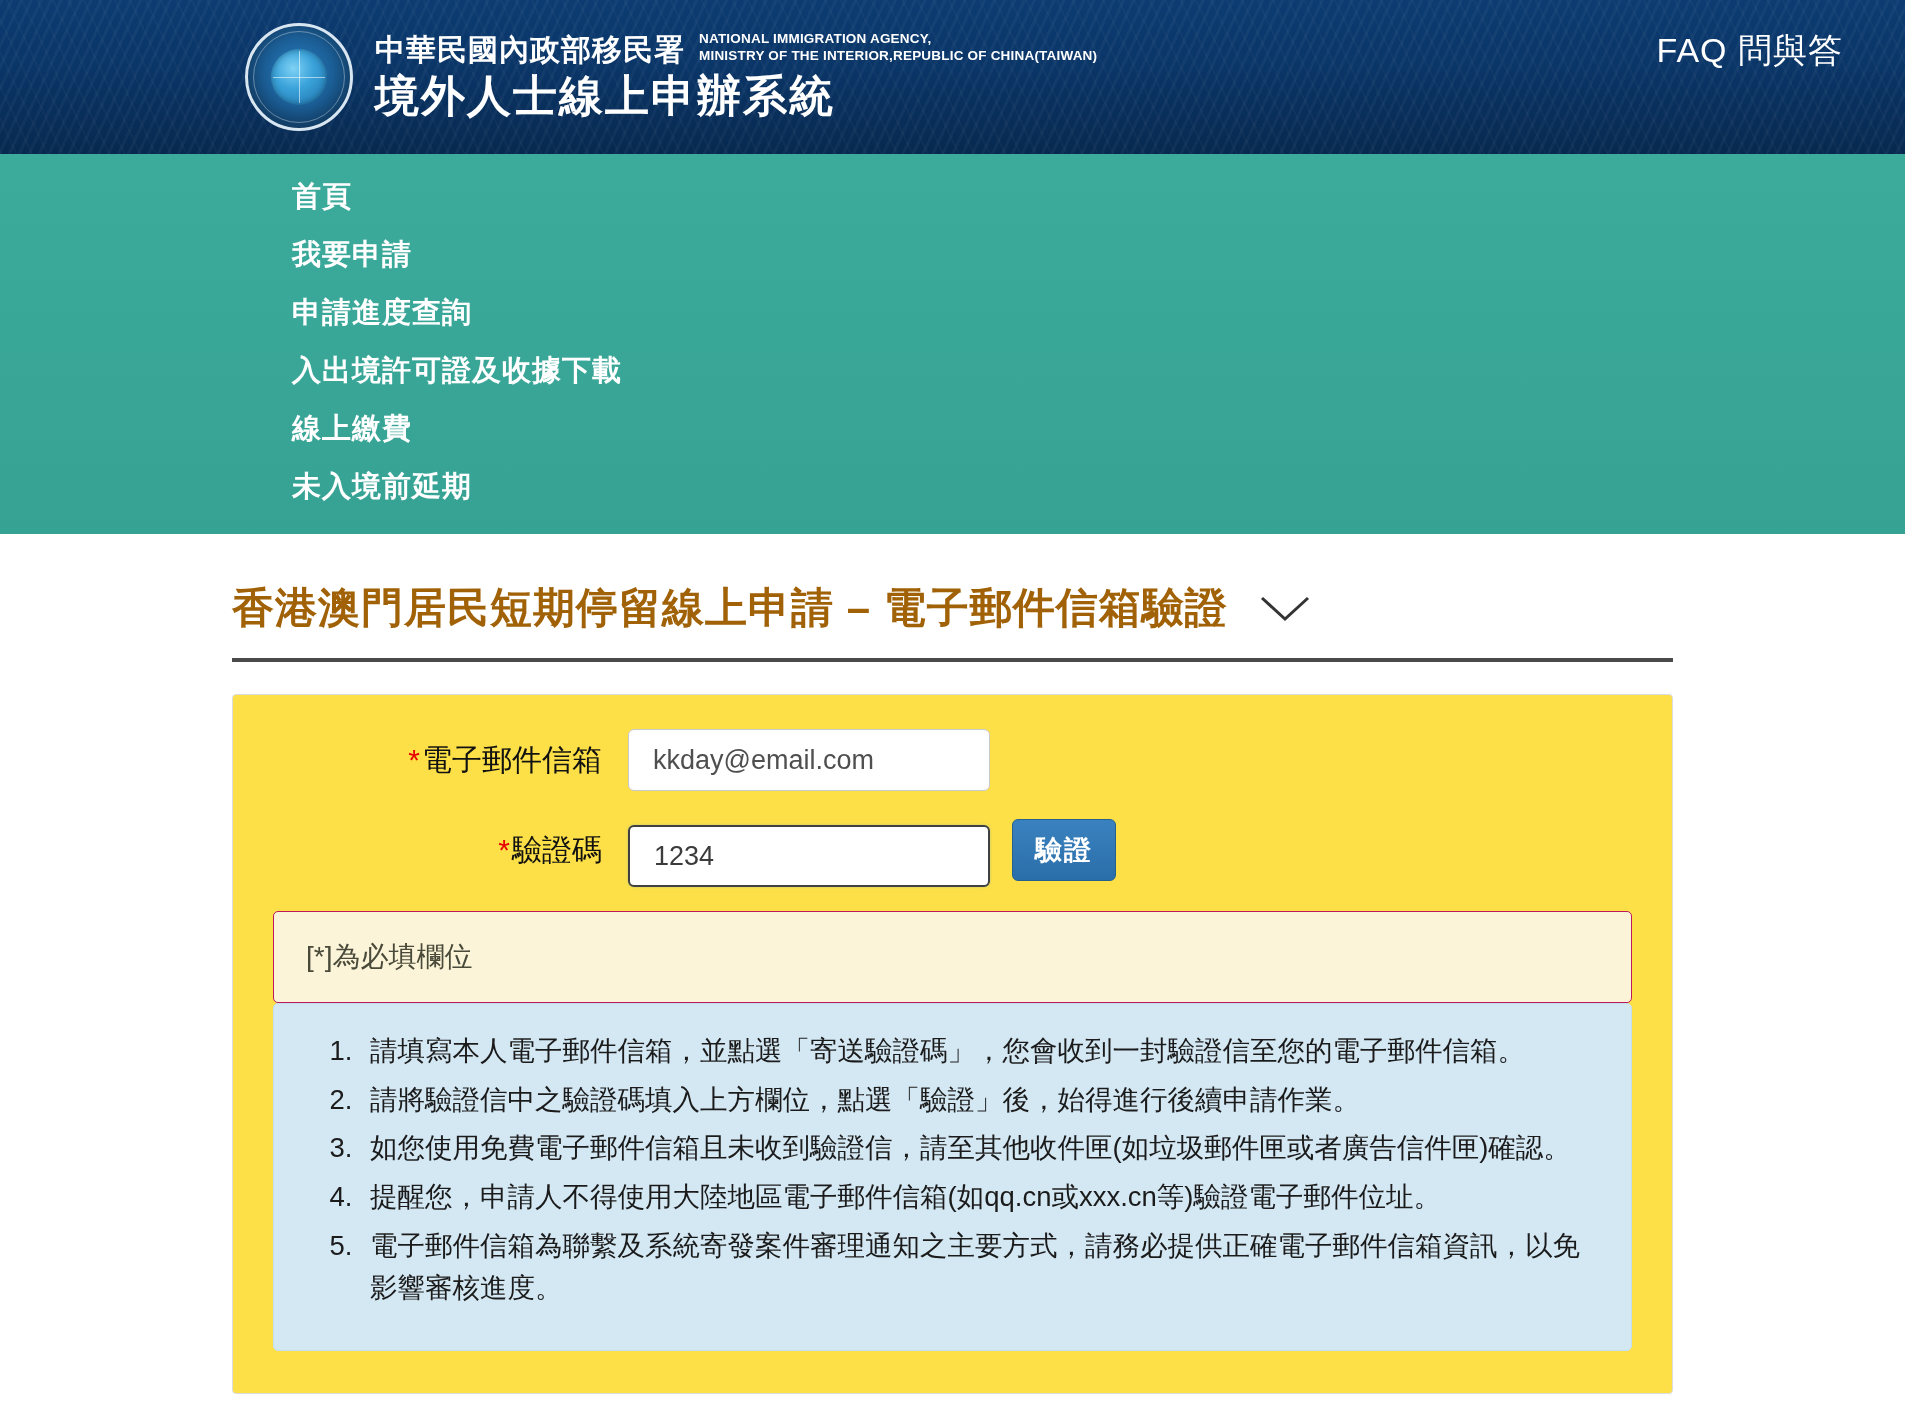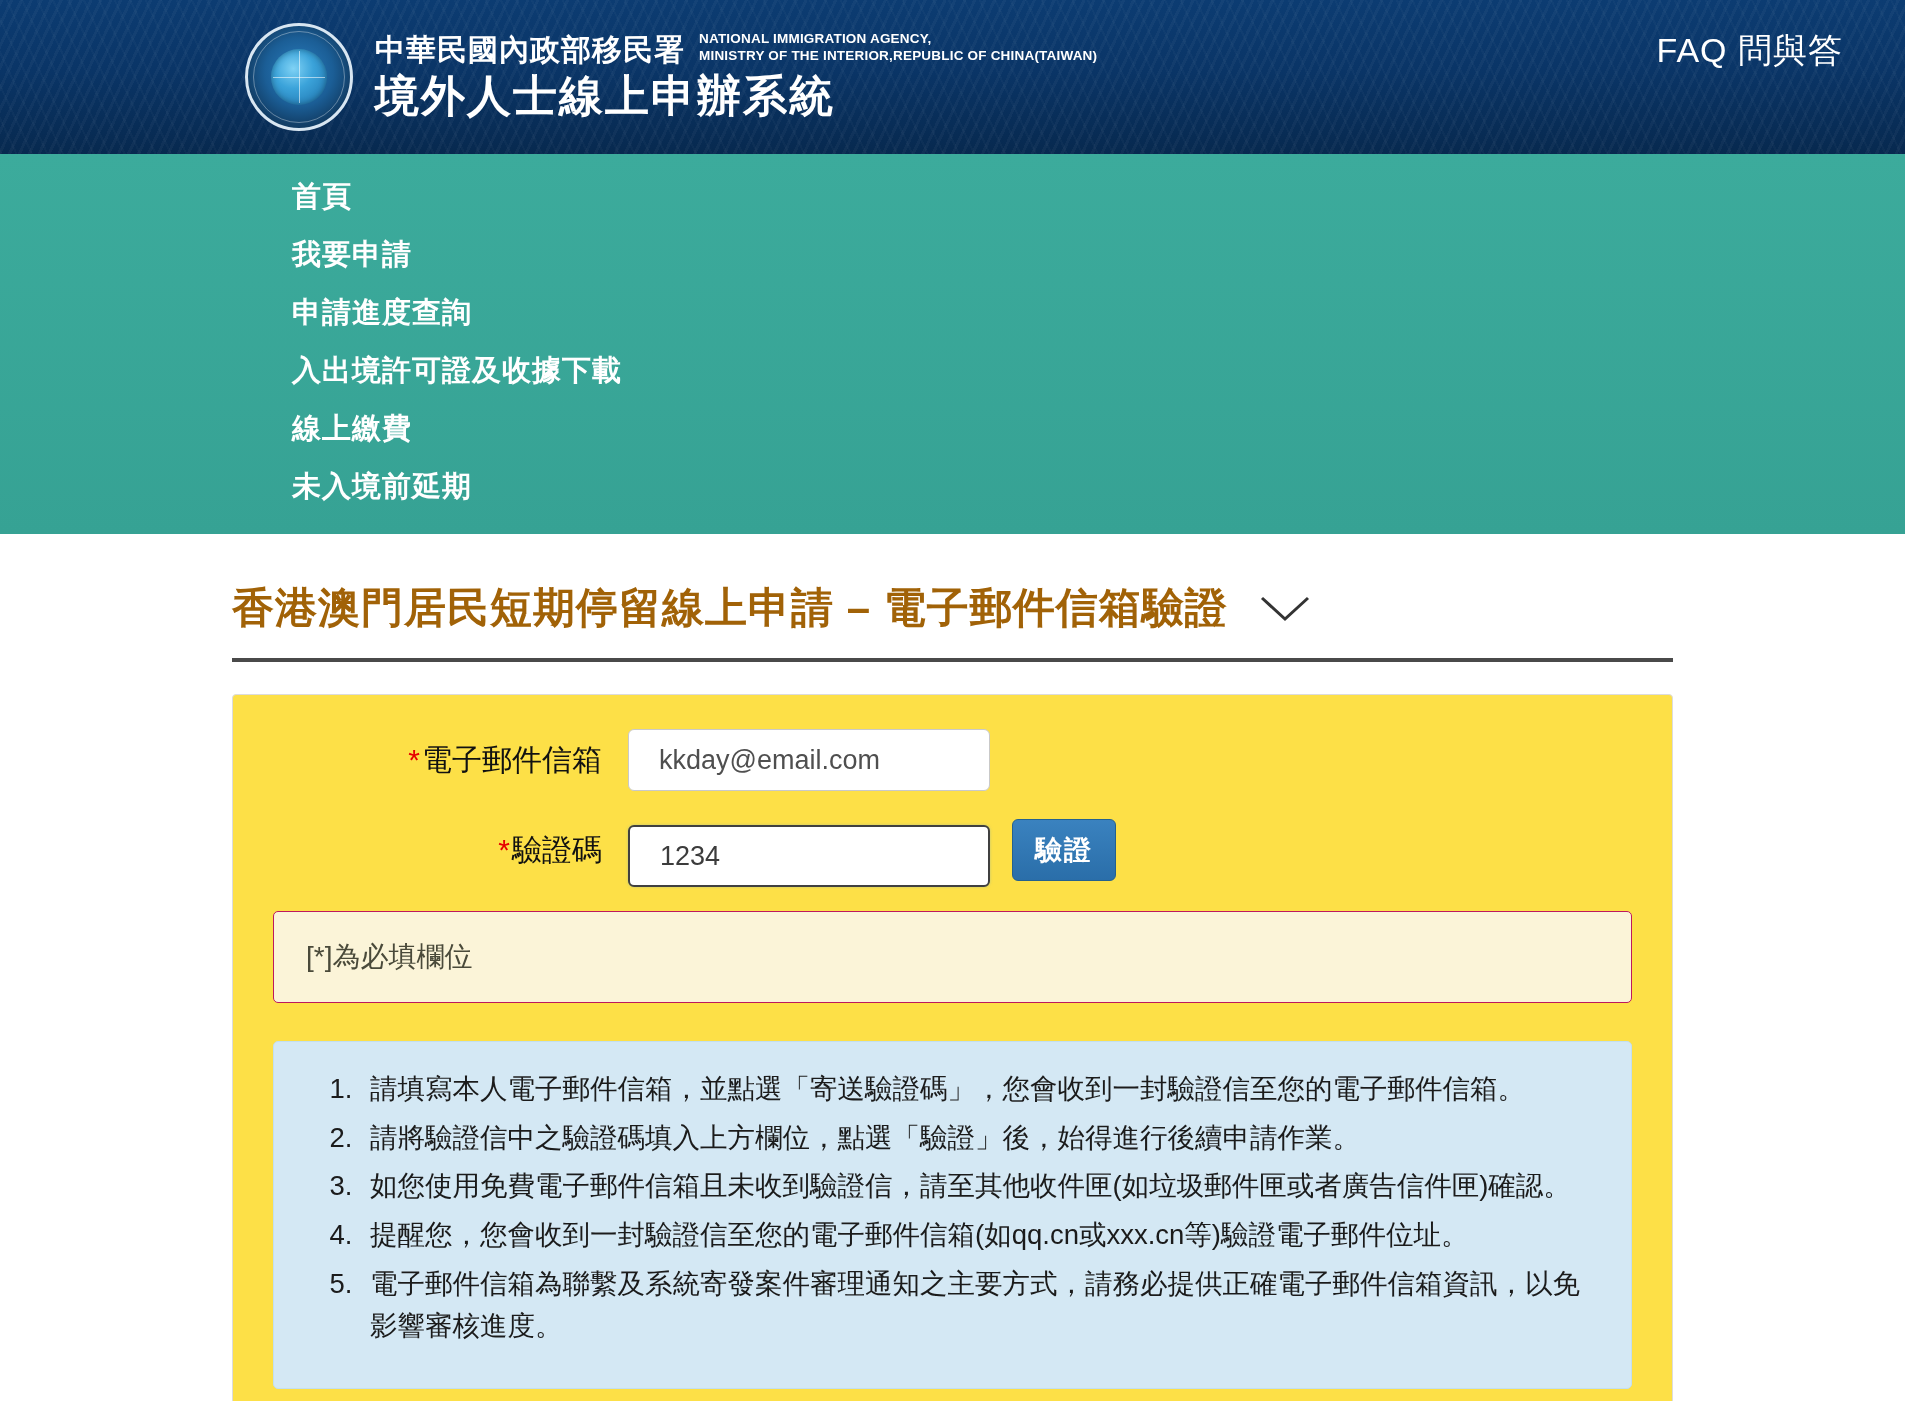--- a/index.html
+++ b/index.html
@@ -177,21 +177,21 @@
     font-weight: 500;
     white-space: nowrap;
   }
   .req { color: #e60000; margin-right: 2px; }
 
   .text-input {
     width: 362px;
     height: 62px;
     font-size: 27px;
     color: #4f4f4f;
-    padding: 6px 30px;
+    padding: 6px 24px;
     border: 1px solid #c9c9c9;
     border-radius: 6px;
     background: #fff;
     outline: none;
     font-family: "Liberation Sans", "DejaVu Sans", sans-serif;
   }
   .text-input.focused {
     border: 2px solid #404040;
     box-shadow: 0 0 3px rgba(74,159,224,0.35);
     color: #3c3c3c;
@@ -217,21 +217,20 @@
     margin-top: 24px;
     background: #fbf4d8;
     border: 1px solid #be185d;
     border-radius: 5px;
     padding: 26px 32px;
     font-size: 28px;
     color: #4a4a3a;
   }
 
   .instructions {
-    margin-top: 38px;
     background: #d4e8f4;
     border: 1px solid #c2dff0;
     border-radius: 5px;
     padding: 26px 40px 34px 40px;
   }
   .instructions ol {
     margin: 0;
     padding-left: 46px;
     color: #1b1b1b;
   }
@@ -304,19 +303,19 @@
       <button class="verify-btn">驗證</button>
     </div>
 
     <div class="notice-required">[*]為必填欄位</div>
 
     <div class="instructions">
       <ol>
         <li>請填寫本人電子郵件信箱，並點選「寄送驗證碼」，您會收到一封驗證信至您的電子郵件信箱。</li>
         <li>請將驗證信中之驗證碼填入上方欄位，點選「驗證」後，始得進行後續申請作業。</li>
         <li>如您使用免費電子郵件信箱且未收到驗證信，請至其他收件匣(如垃圾郵件匣或者廣告信件匣)確認。</li>
-        <li>提醒您，您會收到一封驗證信至您的電子郵件信箱(如qq.cn或xxx.cn等)驗證電子郵件位址。</li>
+        <li>提醒您，申請人不得使用大陸地區電子郵件信箱(如qq.cn或xxx.cn等)驗證電子郵件位址。</li>
         <li>電子郵件信箱為聯繫及系統寄發案件審理通知之主要方式，請務必提供正確電子郵件信箱資訊，以免影響審核進度。</li>
       </ol>
     </div>
 
   </div>
 </div>
 
 </body></html>

